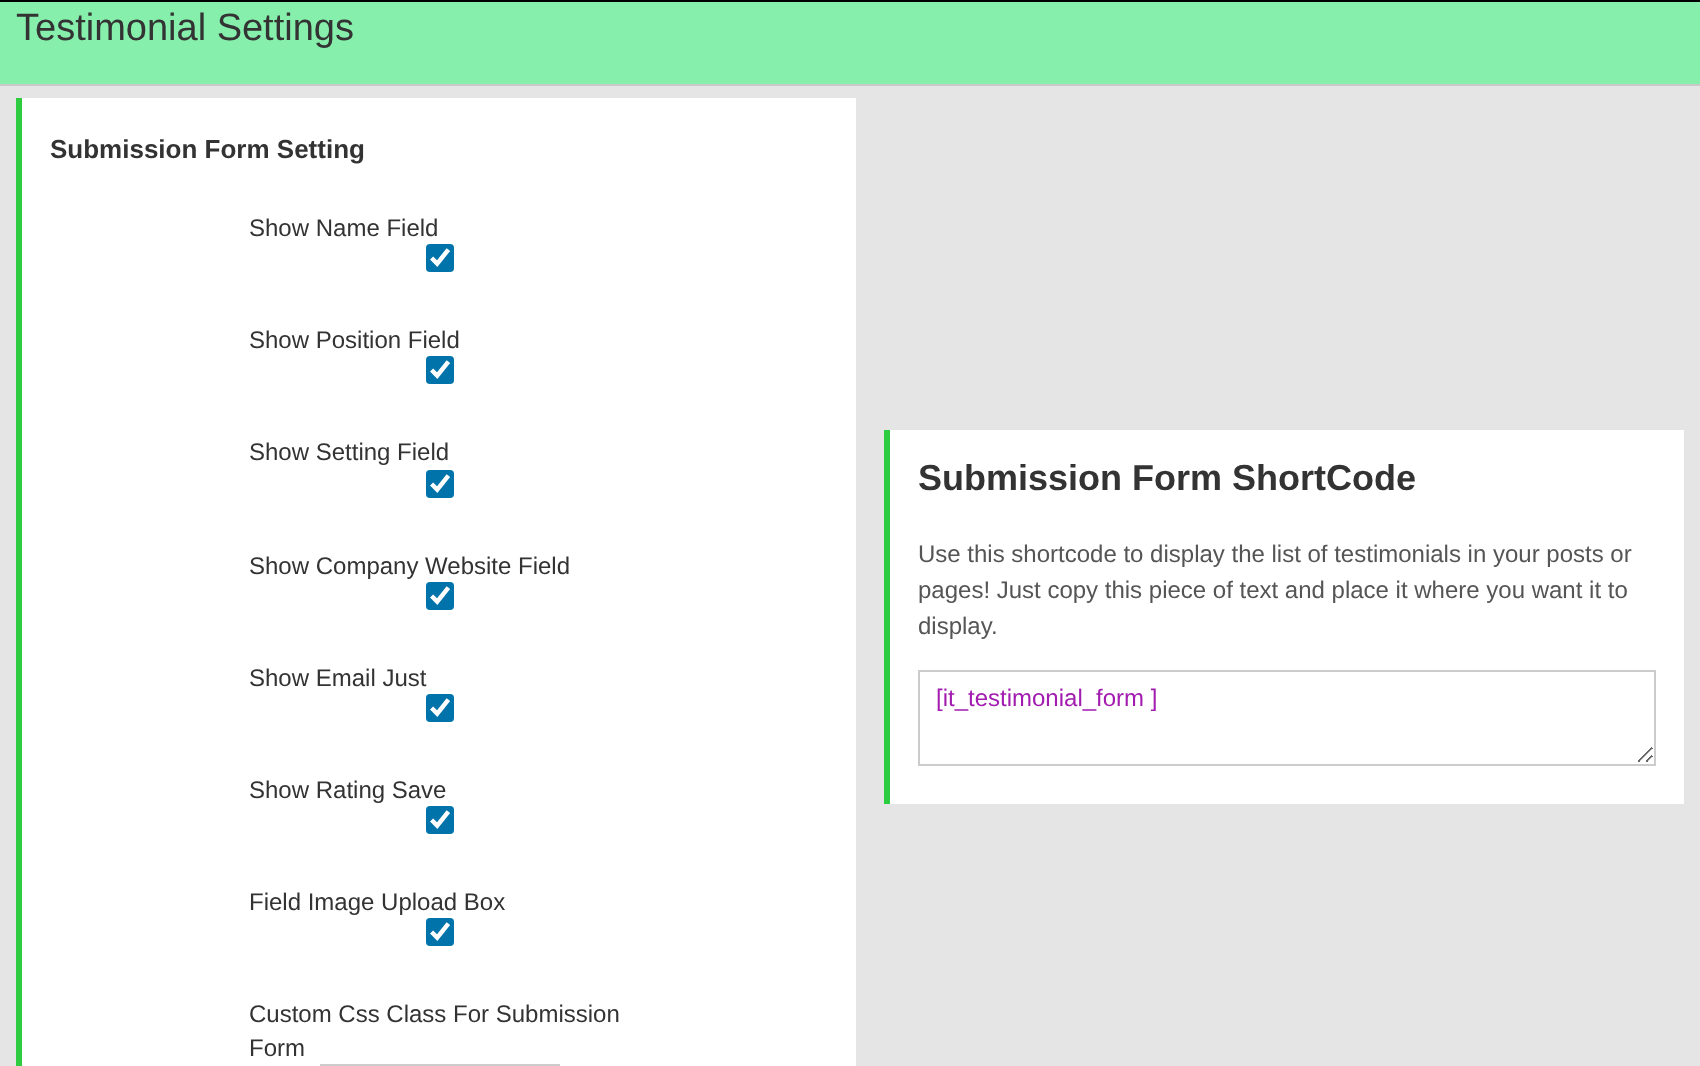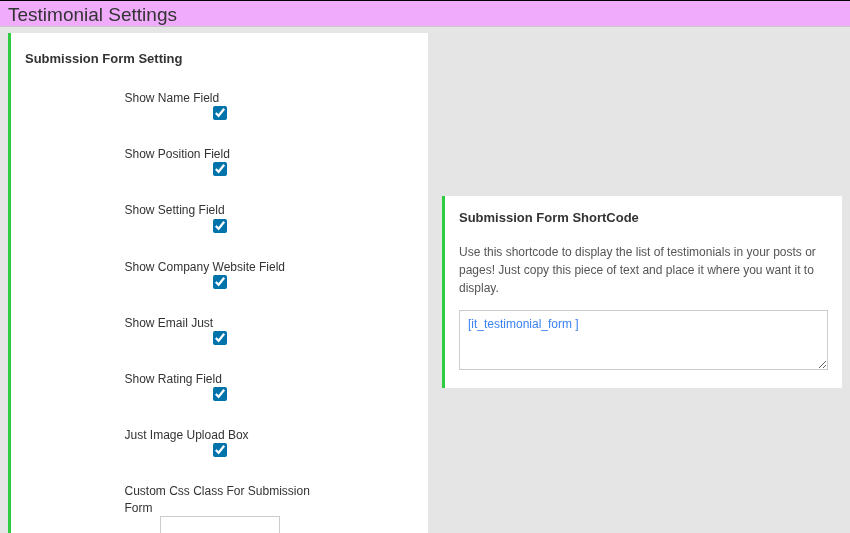--- a/index.html
+++ b/index.html
@@ -5,24 +5,24 @@
   * { box-sizing: border-box; margin: 0; padding: 0; }
   body {
     font-family: -apple-system, BlinkMacSystemFont, "Segoe UI", Arial, sans-serif;
     background: #e5e5e5;
     width: 850px;
     height: 533px;
     overflow: hidden;
     color: #333;
   }
   .header-bar {
-    background: #f0abfc;
+    background: #86efac;
     border-top: 1px solid #000;
     border-bottom: 1px solid #c9c9c9;
-    padding: 3px 8px 0 8px;
+    padding: 3px 8px 16px 8px;
   }
   .page-title {
     font-size: 19px;
     font-weight: 400;
     color: #333;
   }
   .content-wrap {
     padding: 6px 8px 8px 8px;
     display: flex;
     gap: 14px;
@@ -43,21 +43,21 @@
     padding: 12px 14px 14px 14px;
   }
   .panel-heading {
     font-size: 13px;
     font-weight: 600;
     color: #333;
     margin-bottom: 24px;
     margin-top: 6px;
   }
   .panel-heading-right {
-    font-size: 13px;
+    font-size: 18px;
     font-weight: 600;
     color: #333;
     margin-bottom: 18px;
     margin-top: 2px;
   }
   .field-row {
     display: flex;
     align-items: center;
     margin-bottom: 26px;
     flex-direction: column;
@@ -85,25 +85,25 @@
     font-size: 12px;
   }
   .shortcode-desc {
     font-size: 12px;
     color: #555;
     line-height: 1.5;
     margin-bottom: 13px;
   }
   .shortcode-box {
     width: 100%;
-    height: 60px;
+    height: 48px;
     border: 1px solid #ccc;
     padding: 6px 8px;
     font-size: 12px;
-    color: #3b82f6;
+    color: #a21caf;
     resize: both;
     font-family: inherit;
   }
   .save-btn {
     margin-top: 10px;
     margin-left: 8px;
     background: #0085ba;
     border: 1px solid #006799;
     color: #000000;
     font-size: 12px;
@@ -141,25 +141,25 @@
     </div>
     <div class="field-row">
       <span class="field-label">Show Company Website Field</span>
       <input type="checkbox" class="checkbox" checked="" style="">
     </div>
     <div class="field-row">
       <span class="field-label">Show Email Just</span>
       <input type="checkbox" class="checkbox" checked="" style="">
     </div>
     <div class="field-row">
-      <span class="field-label">Show Rating Field</span>
+      <span class="field-label">Show Rating Save</span>
       <input type="checkbox" class="checkbox" checked="" style="">
     </div>
     <div class="field-row">
-      <span class="field-label">Just Image Upload Box</span>
+      <span class="field-label">Field Image Upload Box</span>
       <input type="checkbox" class="checkbox" checked="" style="">
     </div>
     <div class="field-row">
       <span class="field-label">Custom Css Class For Submission Form</span>
       <input type="text" class="text-input" value="" style="">
     </div>
   </div>
 
   <div class="panel panel-right">
     <div class="panel-heading-right">Submission Form ShortCode</div>

